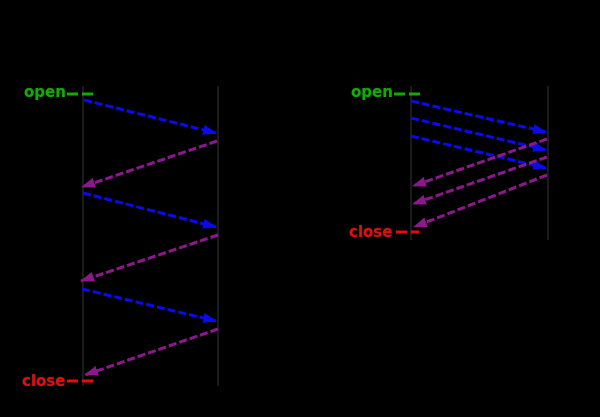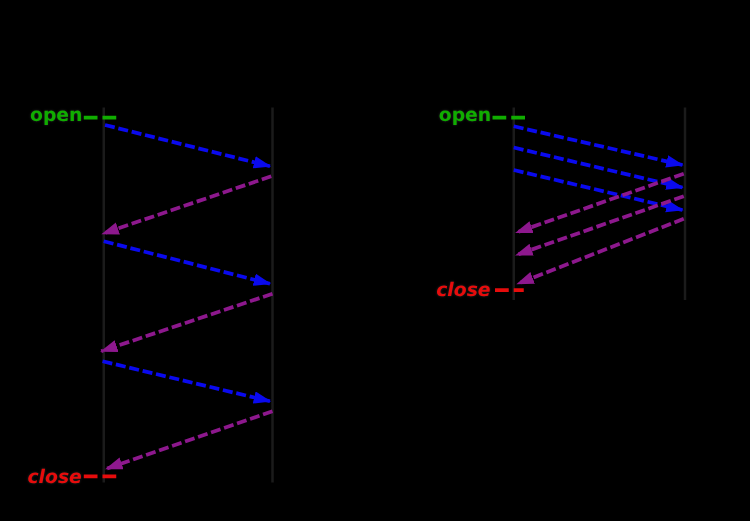--- a/index.html
+++ b/index.html
@@ -23,21 +23,21 @@
   }
   .label {
     position: absolute;
     font-size: 15px;
     font-weight: bold;
     line-height: 16px;
     white-space: nowrap;
     text-shadow: 0 0 2px rgba(130,130,130,0.35);
   }
   .label.open  { color: var(--open-color); }
-  .label.close { color: var(--close-color); font-style: italic; }
+  .label.close { color: var(--close-color); }
 </style>
 </head>
 <body style="background: rgb(0, 0, 0);">
 
 <div class="stage">
 
   <svg id="arrows-svg" width="600" height="417" viewBox="0 0 600 417">
     <defs>
       <marker id="head-request" markerUnits="userSpaceOnUse" markerWidth="16" markerHeight="12" refX="13" refY="5" orient="auto">
         <path id="head-request-path" d="M0,0 L14,5 L0,10 Z" fill="#0a0aee"></path>

